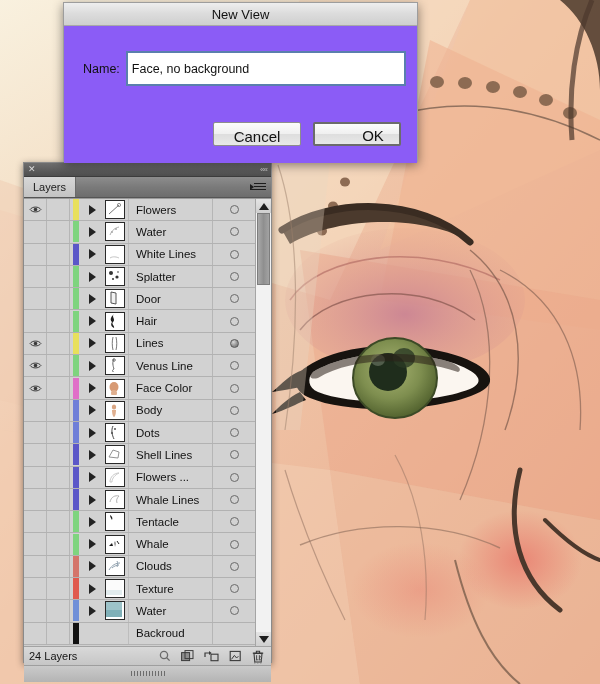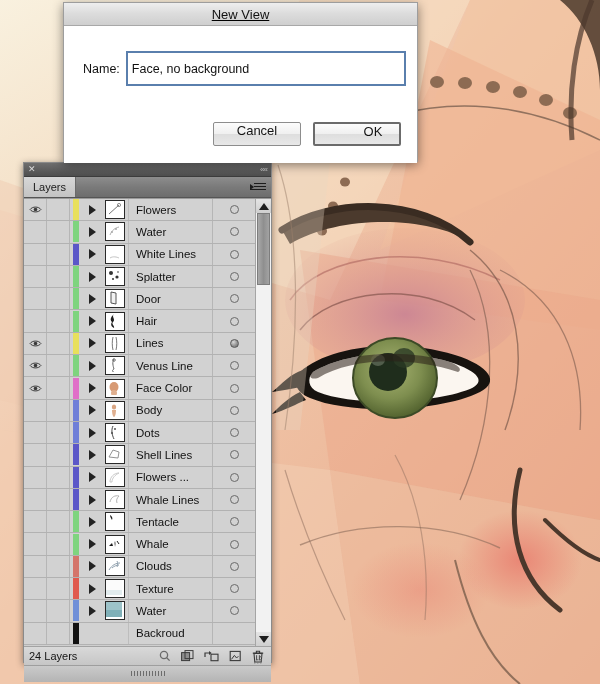--- a/index.html
+++ b/index.html
@@ -125,46 +125,45 @@
   .grabber{position:absolute;left:50%;top:5px;transform:translateX(-50%);
     width:34px;height:5px;
     background:repeating-linear-gradient(to right,#6c6c6c 0 1px,transparent 1px 3px);}
 
   
   #dialog{
     position:absolute;left:63px;top:2px;width:355px;height:160px;
     background:#d8d8d8;border:1px solid #9d9d9d;
     box-shadow:0 3px 10px rgba(0,0,0,.45);
     box-sizing:border-box;
-    text-decoration:underline;
   }
   .dlg-title{
     height:22px;
     background:linear-gradient(to bottom,#eeeeee 0%,#dcdcdc 48%,#cfcfcf 100%);
     border-bottom:1px solid #a8a8a8;
     display:flex;align-items:center;justify-content:center;
     font-size:13px;color:#121212;
   }
-  .dlg-body{position:relative;height:137px;background:#ffffff;}
+  .dlg-body{position:relative;height:137px;background:#8b5cf6;}
   .dlg-field-row{position:absolute;left:19px;top:25px;display:flex;align-items:center;}
   .dlg-label{font-size:12.5px;color:#111;padding-right:6px;}
   .dlg-input{
     width:280px;height:35px;background:#fff;
     border:2px solid #5a7fad;box-sizing:border-box;
     font-size:12.5px;color:#111;padding:0 4px;
     font-family:"Liberation Sans",sans-serif;
     display:flex;align-items:center;
   }
   .dlg-buttons{position:absolute;right:16px;top:96px;display:flex;gap:12px;}
   .btn{
     width:88px;height:24px;
     background:linear-gradient(to bottom,#fcfcfc 0%,#f0f0f0 48%,#dedede 52%,#e8e8e8 100%);
     border:1px solid #8d8d8d;border-radius:2px;box-sizing:border-box;
-    display:flex;align-items:flex-start;justify-content:center;
-    font-size:13px;color:#131313;
+    display:flex;align-items:flex-end;justify-content:center;
+    font-size:15px;color:#131313;
   }
   .btn.default{border:2px solid #6b6b6b;padding-left:32px;}
 </style>
 </head>
 <body>
 
 <div id="artwork">
 <svg viewBox="0 0 600 684" xmlns="http://www.w3.org/2000/svg">
   <defs>
     <linearGradient id="gSkin" x1="0" y1="0" x2="1" y2="1">

